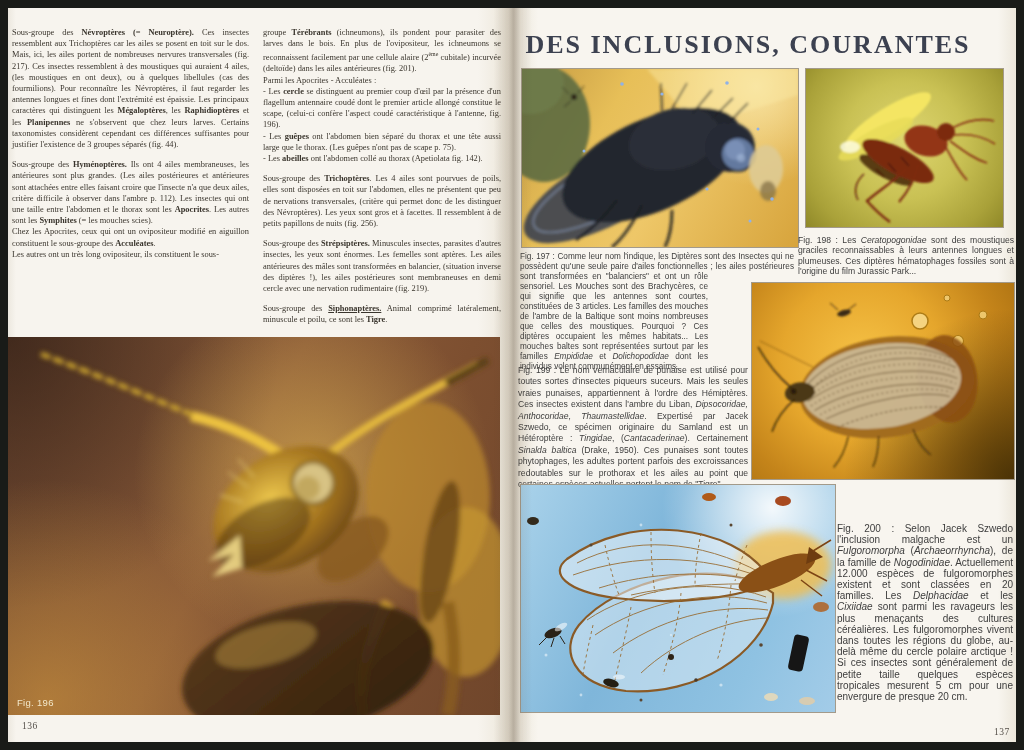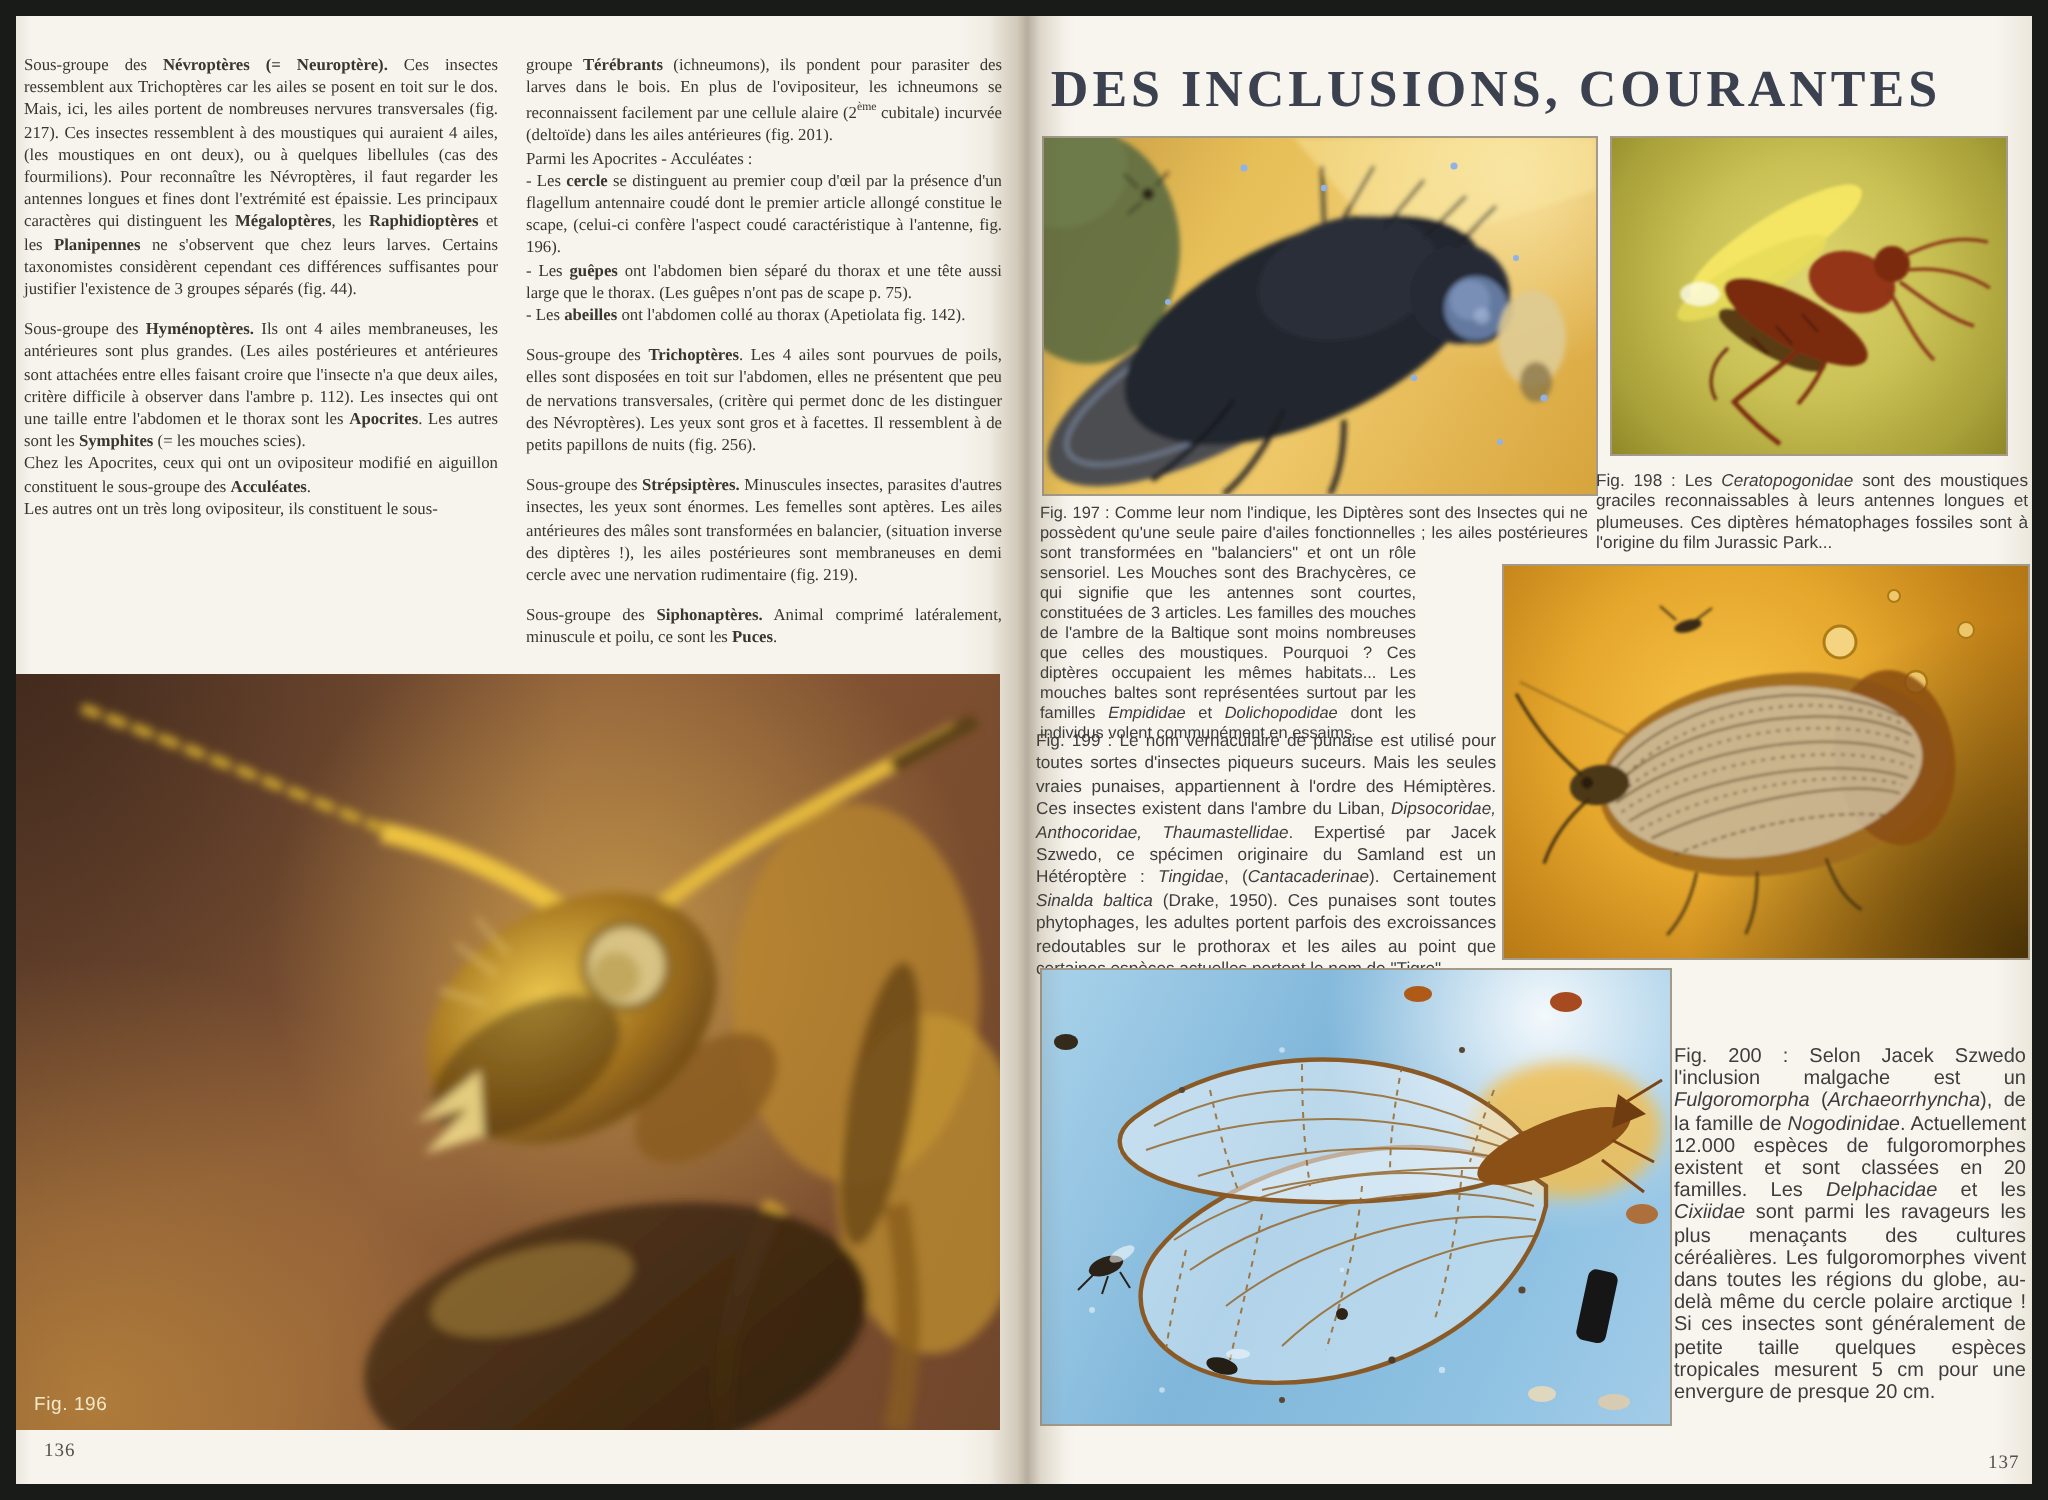--- a/index.html
+++ b/index.html
@@ -71,21 +71,21 @@
 Les autres ont un très long ovipositeur, ils constituent le sous-</span></p>
     </div>
     <div class="col" style="left:255px;top:19px;width:238px;">
       <p class="para"><span>groupe </span><span style="font-weight: bold;">Térébrants</span><span> (ichneumons), ils pondent pour parasiter des larves dans le bois. En plus de l'ovipositeur, les ichneumons se reconnaissent facilement par une cellule alaire (2</span><span style="vertical-align: super; font-size: 70%;">ème</span><span> cubitale) incurvée (deltoïde) dans les ailes antérieures (fig. 201).
 Parmi les Apocrites - Acculéates :
 - Les </span><span style="font-weight: bold;">cercle</span><span> se distinguent au premier coup d'œil par la présence d'un flagellum antennaire coudé dont le premier article allongé constitue le scape, (celui-ci confère l'aspect coudé caractéristique à l'antenne, fig. 196).
 - Les </span><span style="font-weight: bold;">guêpes</span><span> ont l'abdomen bien séparé du thorax et une tête aussi large que le thorax. (Les guêpes n'ont pas de scape p. 75).
 - Les </span><span style="font-weight: bold;">abeilles</span><span> ont l'abdomen collé au thorax (Apetiolata fig. 142).</span></p>
       <p class="para"><span>Sous-groupe des </span><span style="font-weight: bold;">Trichoptères</span><span>. Les 4 ailes sont pourvues de poils, elles sont disposées en toit sur l'abdomen, elles ne présentent que peu de nervations transversales, (critère qui permet donc de les distinguer des Névroptères). Les yeux sont gros et à facettes. Il ressemblent à de petits papillons de nuits (fig. 256).</span></p>
       <p class="para"><span>Sous-groupe des </span><span style="font-weight: bold;">Strépsiptères.</span><span> Minuscules insectes, parasites d'autres insectes, les yeux sont énormes. Les femelles sont aptères. Les ailes antérieures des mâles sont transformées en balancier, (situation inverse des diptères !), les ailes postérieures sont membraneuses en demi cercle avec une nervation rudimentaire (fig. 219).</span></p>
-      <p class="para"><span>Sous-groupe des </span><span style="font-weight: bold;">Siphonaptères.</span><span> Animal comprimé latéralement, minuscule et poilu, ce sont les </span><span style="font-weight: bold;">Puces</span><span>.</span></p>
+      <p class="para"><span>Sous-groupe des </span><span style="font-weight: bold; text-decoration: underline;">Siphonaptères.</span><span> Animal comprimé latéralement, minuscule et poilu, ce sont les </span><span style="font-weight: bold;">Tigre</span><span>.</span></p>
     </div>
 
     <figure class="photo photo-196" style="margin:0;">
       <svg width="492" height="378" viewBox="0 0 492 378">
         <defs>
           <filter id="soft1" x="-20%" y="-20%" width="140%" height="140%">
               <feGaussianBlur stdDeviation="2.4"></feGaussianBlur>
             </filter>
           <radialGradient id="headG" cx="45%" cy="35%" r="75%">
             <stop offset="0%" stop-color="#ecc64c"></stop>

